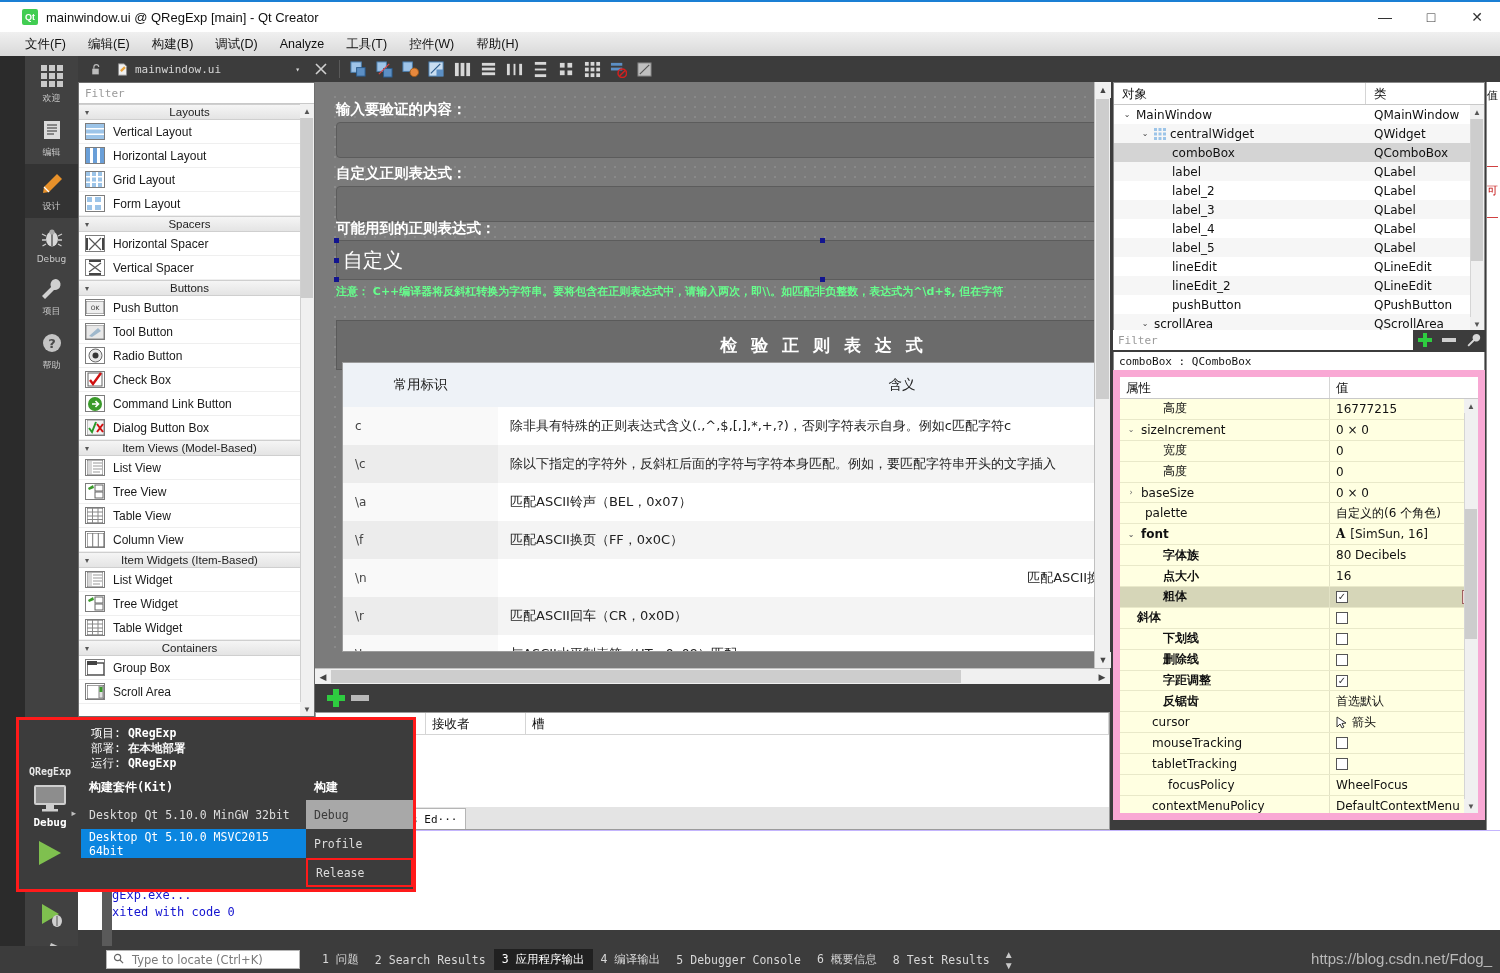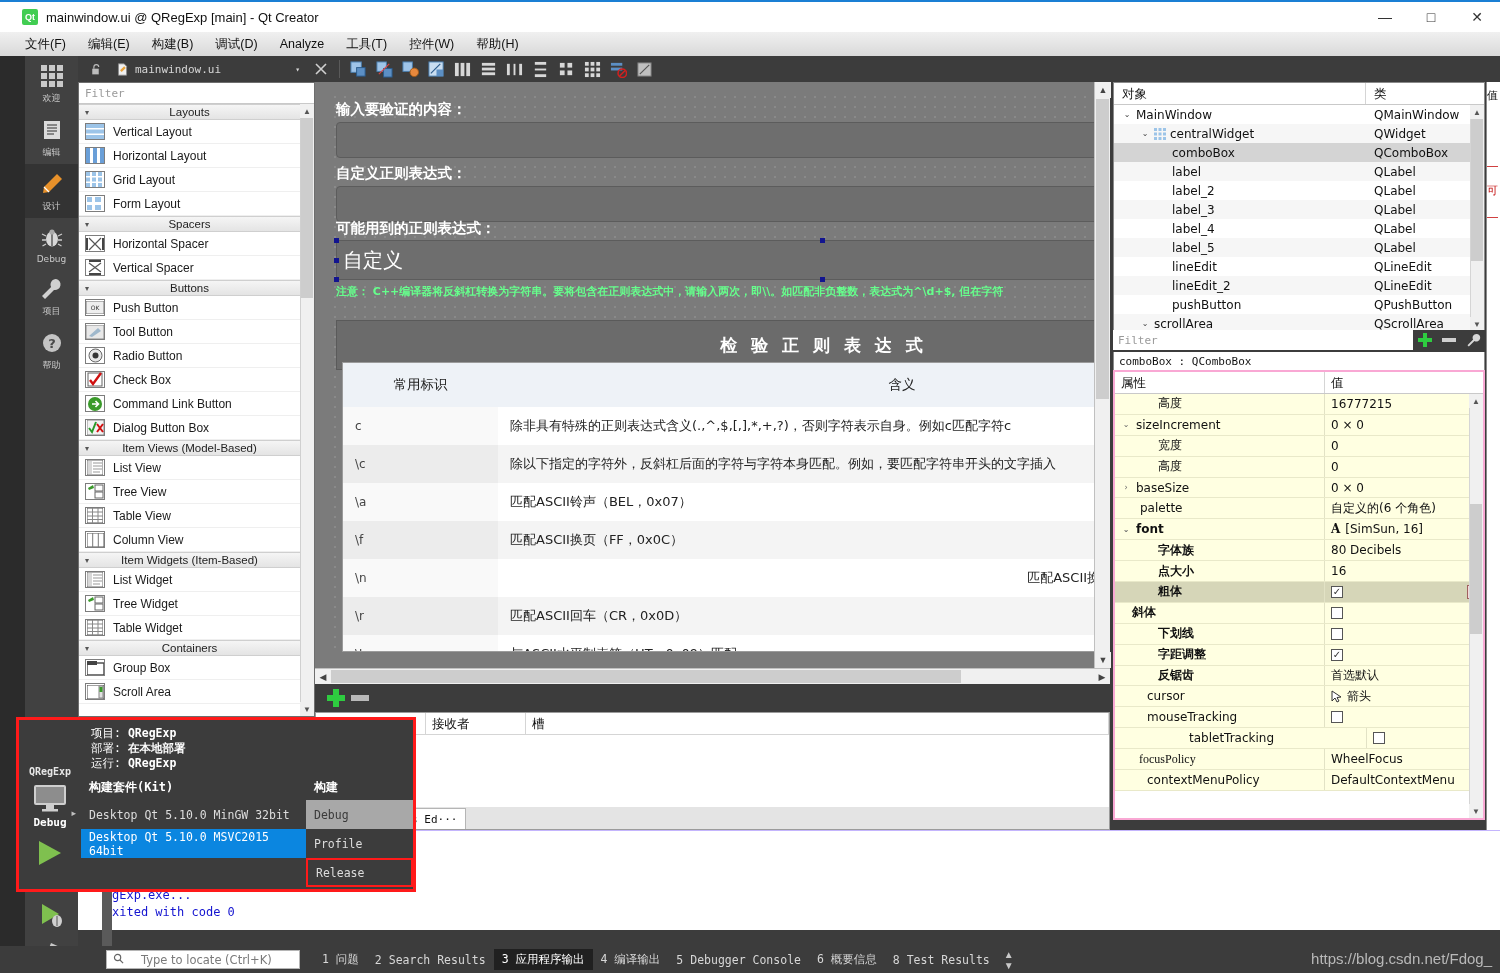--- a/index.html
+++ b/index.html
@@ -207,21 +207,21 @@
               color:#9a9a9a; font-family:"DejaVu Sans Mono", monospace; font-size:11px; }
   .pf-btn { width:24px; height:20px; display:flex; align-items:center; justify-content:center; }
   .prop-ctx {
     position:absolute; left:1113px; top:352px; width:372px; height:18px;
     background:#fff; border-left:1px solid #8a8a8a; border-right:1px solid #8a8a8a;
     display:flex; align-items:center; padding-left:5px;
     font-family:"DejaVu Sans Mono", monospace; font-size:11px; color:#111;
   }
   .proptable {
     position:absolute; left:1113px; top:370px; width:372px; height:450px;
-    background:#fff; border:2px solid #f9a8d4; overflow:hidden;
+    background:#fff; border:7px solid #f9a8d4; overflow:hidden;
   }
   .pt-head { display:flex; height:22px; border-bottom:1px solid #c9c9c9; background:#fff;}
   .pt-h1 { width:210px; padding:3px 6px; font-size:12.5px; color:#111; border-right:1px solid #d5d5d5;
            font-family:"DejaVu Sans", sans-serif;}
   .pt-h2 { flex:1; padding:3px 6px; font-size:12.5px; color:#111; font-family:"DejaVu Sans", sans-serif;}
   .pt-row { display:flex; height:20.9px; align-items:center; font-size:12px; color:#111;
             background:#ffffe1; border-bottom:1px solid #e9e9c9;
             font-family:"DejaVu Sans", sans-serif;}
   .pt-row.sel { background:#d6d6b8; }
   .pt-n { width:210px; display:flex; align-items:center; gap:3px; border-right:1px solid #e2e2c5; height:100%;}
@@ -256,21 +256,21 @@
   }
   .out-gutter { position:absolute; left:24px; top:0; width:10px; height:116px; background:#5a5a5a; }
 
   
   .statusbar {
     position:absolute; left:0; top:946px; width:1500px; height:27px;
     background:#3c3c3c; display:flex; align-items:center; padding-left:106px; gap:0;
   }
   .locator {
     width:194px; height:19px; background:#fff; border:1px solid #b5b5b5;
-    display:flex; align-items:center; gap:17px; padding-left:6px;
+    display:flex; align-items:center; gap:8px; padding-left:6px;
     color:#7a7a7a; font-size:11.5px; font-family:"DejaVu Sans", sans-serif;
   }
   .sb-item { padding:3px 8px; color:#d7d7d7; font-size:11.5px;
              font-family:"DejaVu Sans Mono", monospace; white-space:nowrap; }
   .sb-item.active { background:#202020; color:#fff; }
   .sb-spin { color:#c9c9c9; font-size:10px; padding:0 6px; }
   .watermark {
     position:absolute; right:8px; top:950px; font-size:15px; color:#b9b9b9;
     font-family:"Liberation Sans", sans-serif;
   }
@@ -1132,20 +1132,29 @@
             <span class="pt-chev"></span>
             <span>下划线</span>
           </span>
           <span class="pt-v">
             <span class="cbx"></span>
           </span>
         </div>
         <div class="pt-row">
           <span class="pt-n pt-bold" style="padding-left:26px;">
             <span class="pt-chev"></span>
+            <span>删除线</span>
+          </span>
+          <span class="pt-v">
+            <span class="cbx"></span>
+          </span>
+        </div>
+        <div class="pt-row">
+          <span class="pt-n pt-bold" style="padding-left:26px;">
+            <span class="pt-chev"></span>
             <span>字距调整</span>
           </span>
           <span class="pt-v">
             <span class="cbx">✓</span>
           </span>
         </div>
         <div class="pt-row">
           <span class="pt-n pt-bold" style="padding-left:26px;">
             <span class="pt-chev"></span>
             <span>反锯齿</span>
@@ -1169,30 +1178,30 @@
         <div class="pt-row">
           <span class="pt-n" style="padding-left:15px;">
             <span class="pt-chev"></span>
             <span>mouseTracking</span>
           </span>
           <span class="pt-v">
             <span class="cbx"></span>
           </span>
         </div>
         <div class="pt-row">
-          <span class="pt-n" style="padding-left:15px;margin-left:42px;">
+          <span class="pt-n" style="padding-left:15px;">
             <span class="pt-chev"></span>
             <span>tabletTracking</span>
           </span>
           <span class="pt-v">
             <span class="cbx"></span>
           </span>
         </div>
         <div class="pt-row">
-          <span class="pt-n" style="padding-left:7px;font-family:Liberation Serif, serif;">
+          <span class="pt-n" style="padding-left:31px;">
             <span class="pt-chev"></span>
             <span>focusPolicy</span>
           </span>
           <span class="pt-v">
             <span>WheelFocus</span>
           </span>
         </div>
         <div class="pt-row">
           <span class="pt-n" style="padding-left:15px;">
             <span class="pt-chev"></span>

